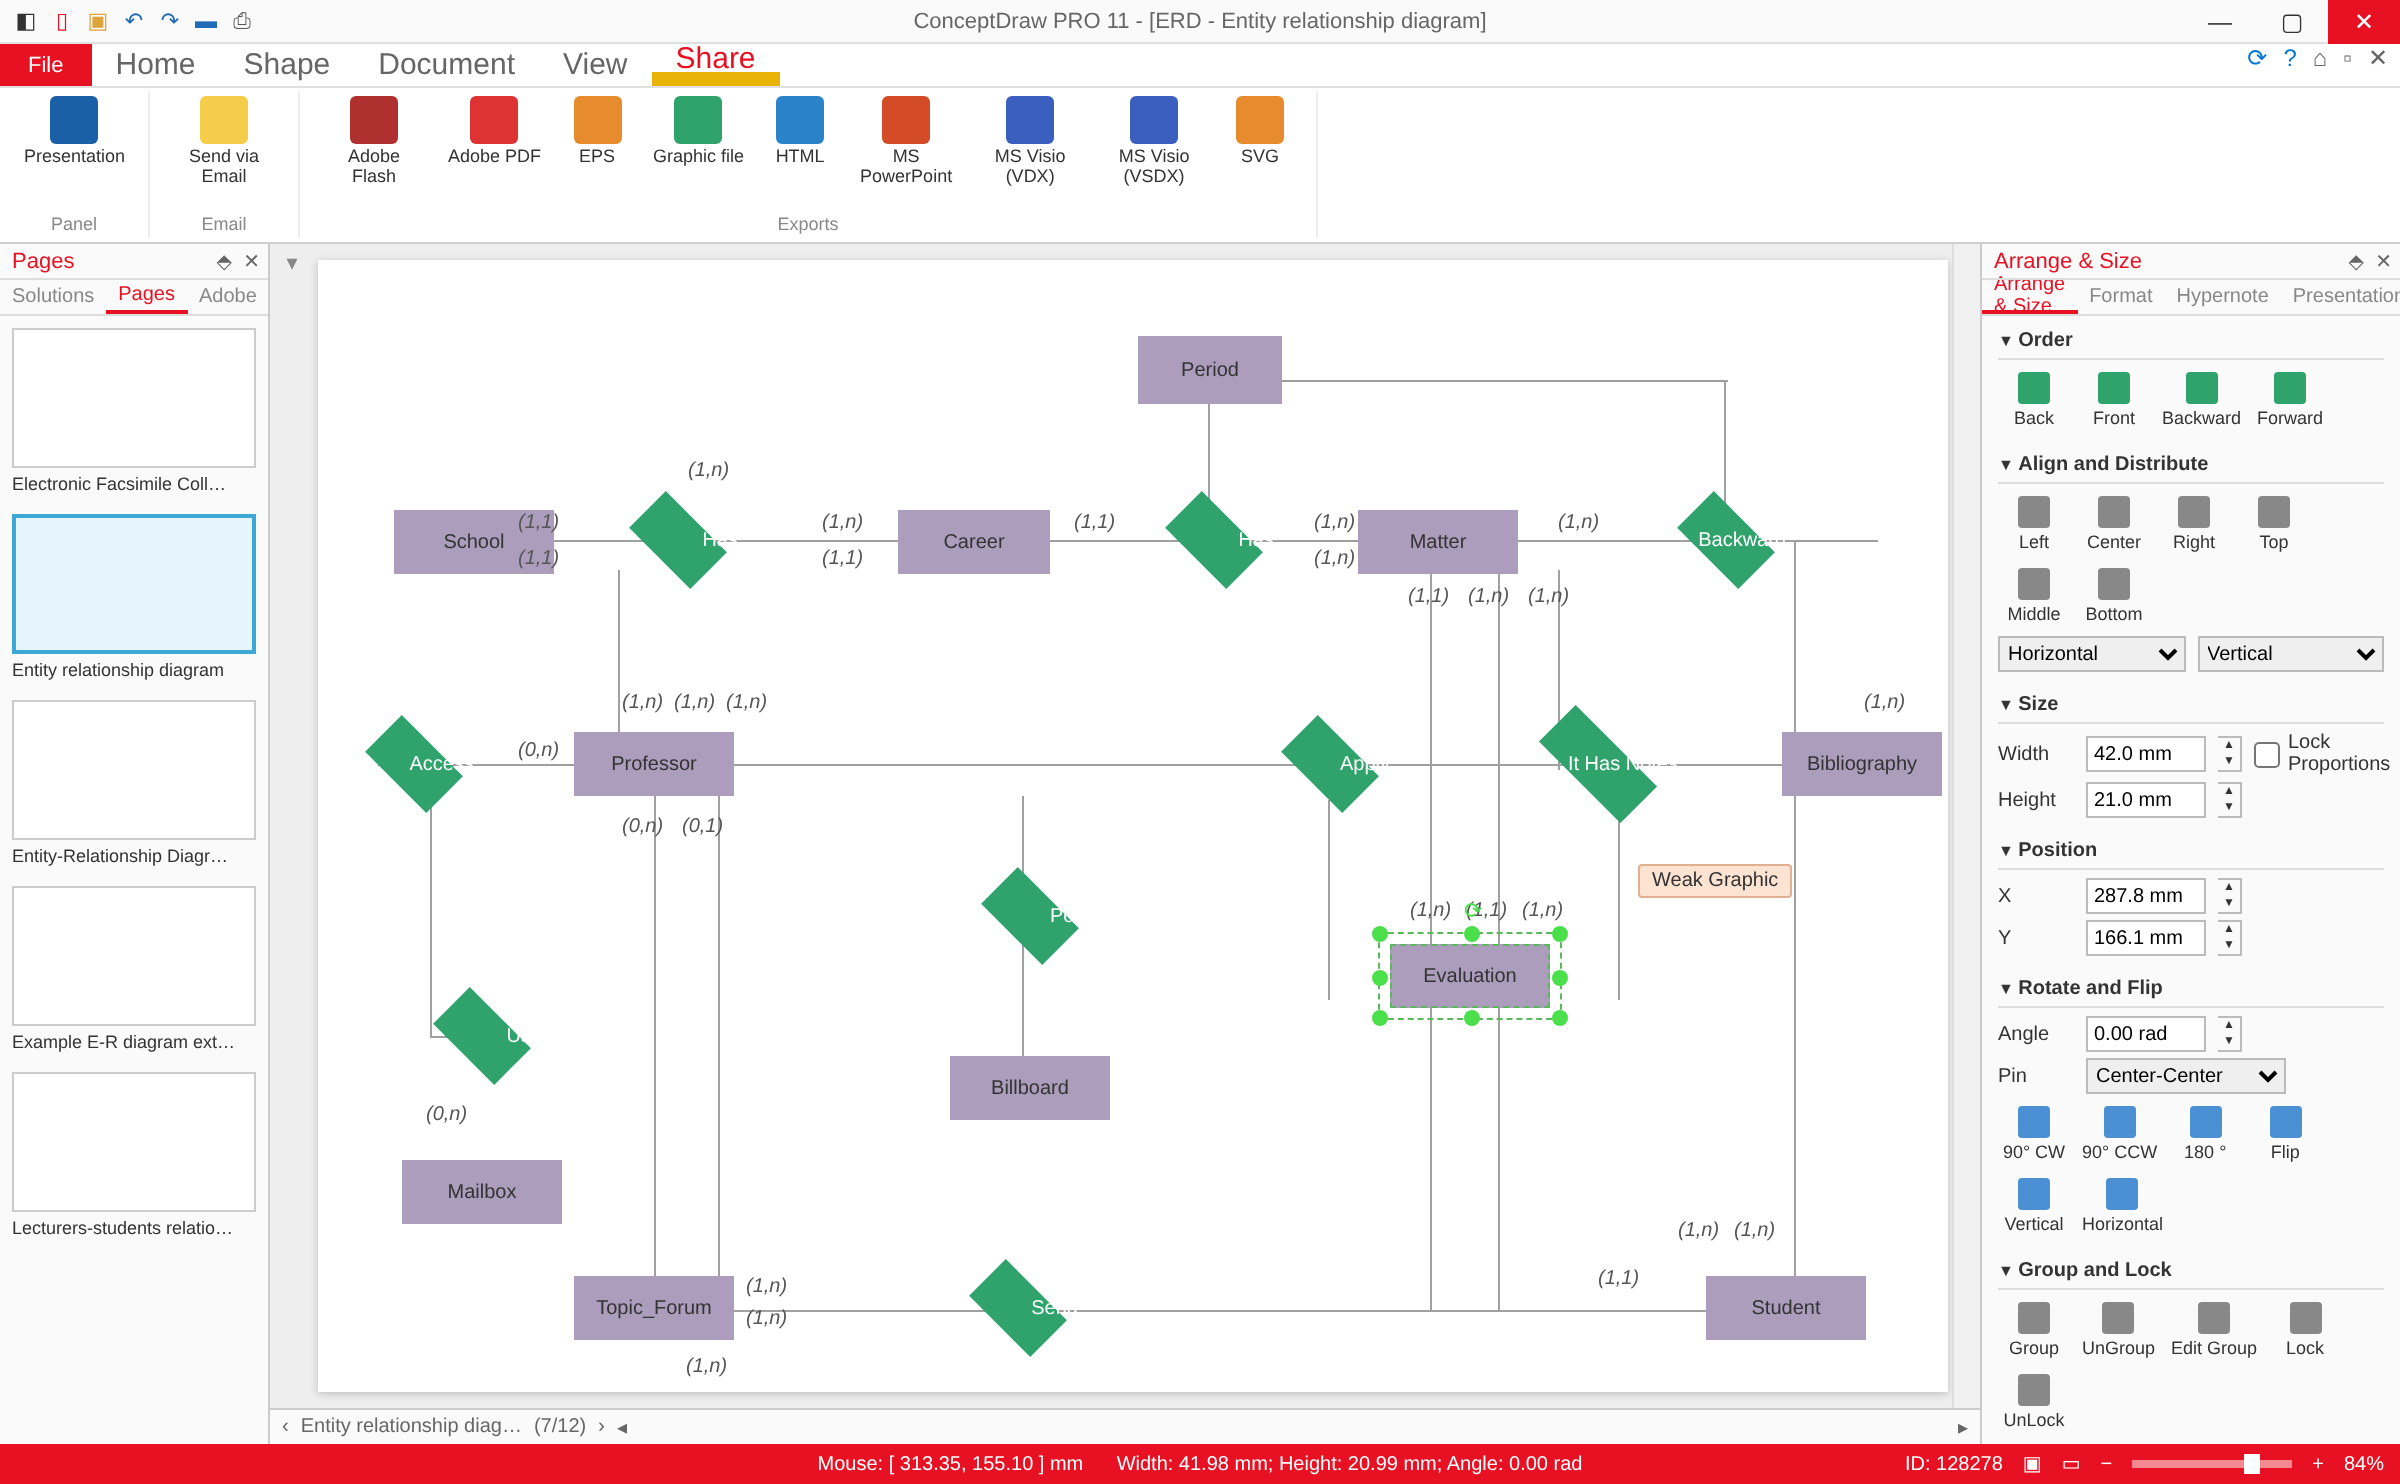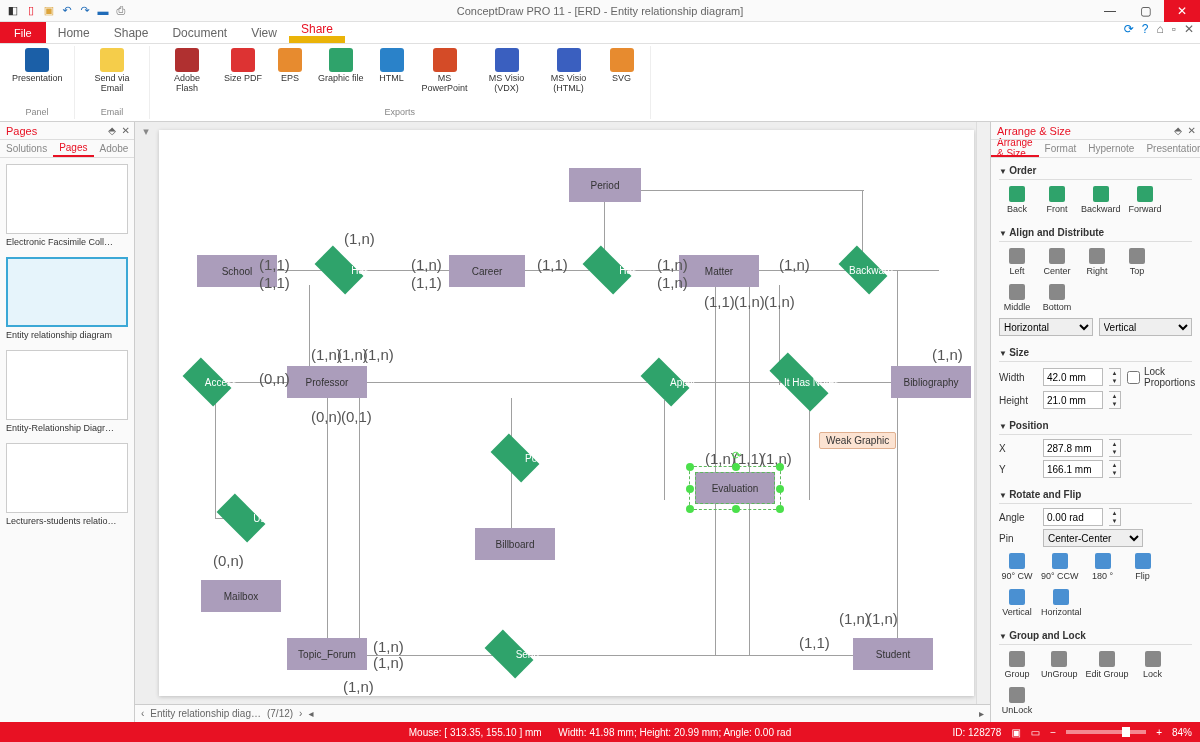--- a/index.html
+++ b/index.html
@@ -10,21 +10,21 @@
 .qat { display:flex; gap:4px; padding:0 6px; }
 .qat-icon { width:14px; height:14px; display:flex; align-items:center; justify-content:center; cursor:pointer; font-size:11px; }
 .win-title { position:absolute; left:50%; transform:translateX(-50%); color:#666; font-size:11px; }
 .win-ctrls { position:absolute; right:0; display:flex; }
 .win-btn { width:36px; height:22px; display:flex; align-items:center; justify-content:center; cursor:pointer; font-size:12px; }
 .win-btn.close { background:#e81123; color:#fff; }
 
 
 .ribbon-tabs { height:22px; display:flex; align-items:stretch; background:#fff; border-bottom:1px solid #e0e0e0; position:relative; }
 .file-tab { background:#e81123; color:#fff; padding:0 14px; display:flex; align-items:center; font-size:11px; cursor:pointer; }
-.rtab { padding:0 12px; display:flex; align-items:center; font-size:12px; color:#666; cursor:pointer; }
+.rtab { padding:0 12px; display:flex; align-items:center; font-size:15px; color:#666; cursor:pointer; }
 .rtab.active { color:#e81123; border-bottom:7px solid #eab308; }
 .ribbon-right { position:absolute; right:6px; display:flex; gap:8px; align-items:center; color:#0078d4; font-size:12px; }
 
 
 .ribbon { height:78px; background:#fff; border-bottom:1px solid #d0d0d0; display:flex; padding:2px 0; }
 .rgroup { display:flex; flex-direction:column; align-items:center; padding:0 8px; border-right:1px solid #eee; }
 .rgroup-items { display:flex; gap:4px; flex:1; align-items:flex-start; }
 .rbtn { display:flex; flex-direction:column; align-items:center; gap:2px; padding:2px 4px; cursor:pointer; text-align:center; min-width:40px; }
 .rbtn .ico { width:24px; height:24px; border-radius:3px; }
 .rbtn .lbl { font-size:9px; line-height:1.1; max-width:50px; }
@@ -74,21 +74,21 @@
 .status .right { position:absolute; right:8px; display:flex; align-items:center; gap:10px; }
 .zoom-slider { width:80px; height:4px; background:rgba(255,255,255,0.5); position:relative; }
 .zoom-slider .th { position:absolute; left:70%; top:-3px; width:8px; height:10px; background:#fff; }
 
 
 .dg { position:absolute; }
 .ent { background:#ab9dbb; color:#333; display:flex; align-items:center; justify-content:center; font-size:10px; }
 .rel { width:60px; height:36px; display:flex; align-items:center; justify-content:flex-end; }
 .rel-shape { position:absolute; inset:0; background:#2fa36b; transform:rotate(45deg) scale(0.72,0.72); }
 .rel-txt { position:relative; color:#fff; font-size:10px; z-index:1; }
-.card { position:absolute; font-size:15px; color:#555; }
+.card { position:absolute; font-size:10px; color:#555;font-style:italic; }
 .conn { position:absolute; background:#a0a0a0; }
 .sel-handles { position:absolute; border:1px dashed #5cb85c; }
 .sel-handles .h { position:absolute; width:8px; height:8px; background:#4be04b; border-radius:50%; }
 .tooltip-box { position:absolute; background:#fce3d2; border:1px solid #e0b090; padding:2px 6px; font-size:10px; border-radius:2px; }
 .scroll-v { position:absolute; right:0; top:0; bottom:18px; width:14px; background:#f0f0f0; border-left:1px solid #ddd; }
 .chev { width:14px; height:14px; display:flex; align-items:center; justify-content:center; color:#888; cursor:pointer; background:#eee; }
 </style>
 </head>
 <body>
 
@@ -146,21 +146,21 @@
     <div class="rgroup-label">Email</div>
   </div>
   <div class="rgroup">
     <div class="rgroup-items">
       <div class="rbtn">
           <div class="ico" style="background:#b03030"></div>
           <div class="lbl">Adobe Flash</div>
         </div>
       <div class="rbtn">
           <div class="ico" style="background:#d33"></div>
-          <div class="lbl">Size PDF</div>
+          <div class="lbl">Adobe PDF</div>
         </div>
       <div class="rbtn">
           <div class="ico" style="background:#e78b2f"></div>
           <div class="lbl">EPS</div>
         </div>
       <div class="rbtn">
           <div class="ico" style="background:#2fa36b"></div>
           <div class="lbl">Graphic file</div>
         </div>
       <div class="rbtn">
@@ -170,21 +170,21 @@
       <div class="rbtn">
           <div class="ico" style="background:#d44b27"></div>
           <div class="lbl">MS PowerPoint</div>
         </div>
       <div class="rbtn">
           <div class="ico" style="background:#3a5fbf"></div>
           <div class="lbl">MS Visio (VDX)</div>
         </div>
       <div class="rbtn">
           <div class="ico" style="background:#3a5fbf"></div>
-          <div class="lbl">MS Visio (HTML)</div>
+          <div class="lbl">MS Visio (VSDX)</div>
         </div>
       <div class="rbtn">
           <div class="ico" style="background:#e78b2f"></div>
           <div class="lbl">SVG</div>
         </div>
     </div>
     <div class="rgroup-label">Exports</div>
   </div>
 </div>
 
@@ -206,20 +206,24 @@
           <div class="thumb-img"></div>
           <div class="thumb-cap">Electronic Facsimile Coll…</div>
         </div>
       <div class="thumb selected">
           <div class="thumb-img"></div>
           <div class="thumb-cap">Entity relationship diagram</div>
         </div>
       <div class="thumb">
           <div class="thumb-img"></div>
           <div class="thumb-cap">Entity-Relationship Diagr…</div>
+        </div>
+      <div class="thumb">
+          <div class="thumb-img"></div>
+          <div class="thumb-cap">Example E-R diagram ext…</div>
         </div>
       <div class="thumb">
           <div class="thumb-img"></div>
           <div class="thumb-cap">Lecturers-students relatio…</div>
         </div>
     </div>
   </div>
 
   <div class="canvas-wrap">
     <div class="chev" style="position:absolute;left:4px;top:2px">▾</div>

